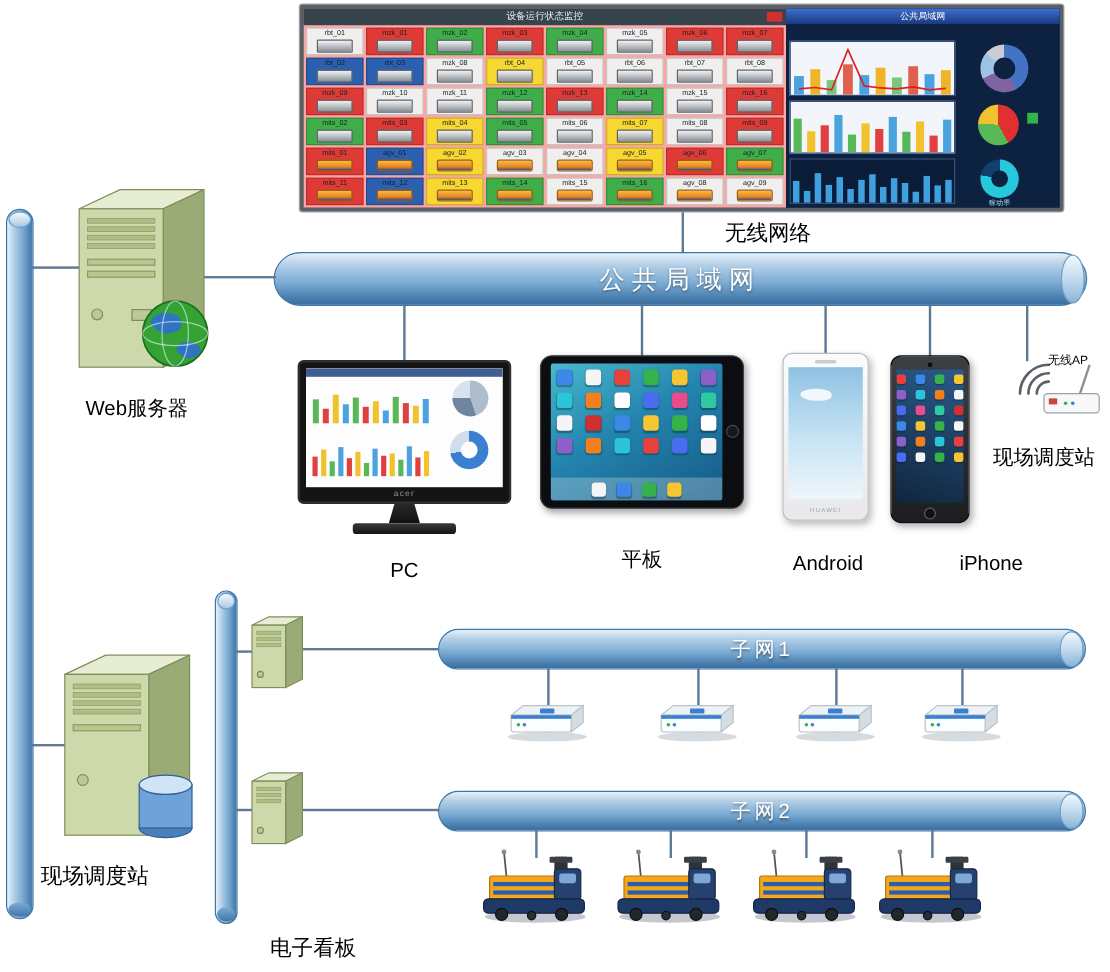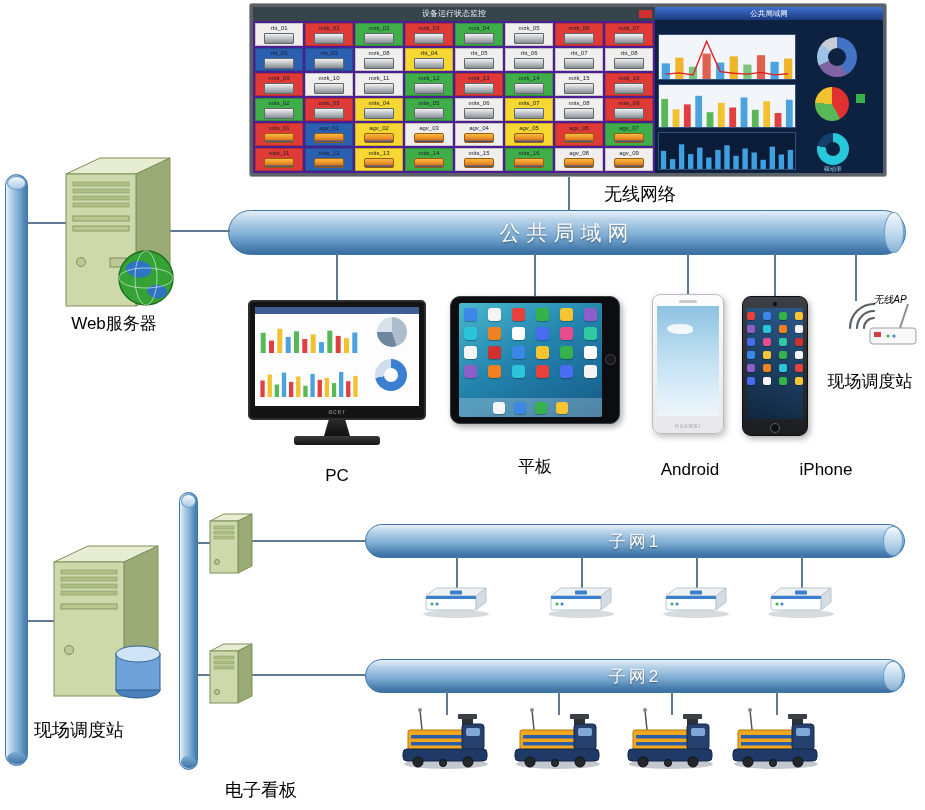--- a/index.html
+++ b/index.html
@@ -27,21 +27,21 @@
   .vpipe::before{content:"";position:absolute;left:1px;right:1px;top:1px;height:12px;border-radius:50%;
          background:linear-gradient(180deg,#f4f9fd,#a9c9e4);border:1px solid #6f9fc8;}
   .vpipe::after{content:"";position:absolute;left:1px;right:1px;bottom:1px;height:12px;border-radius:50%;
          background:linear-gradient(180deg,#7babd3,#3f76a8);}
   #vpipe-left{left:5px;top:174px;width:23px;height:592px;border-radius:12px;}
   #vpipe-disp{left:179px;top:492px;width:19px;height:278px;border-radius:10px;}
 
   
   #kanban{position:absolute;left:250px;top:4px;width:636px;height:172px;background:#23272b;
           border:3px solid #5a6065;box-shadow:0 0 0 1px #9aa0a5;border-radius:2px;display:flex;}
-  #kanban-left{width:402px;background:#4c1d95;display:flex;flex-direction:column;}
+  #kanban-left{width:402px;background:#fca5a5;display:flex;flex-direction:column;}
   .kb-lheader{flex:0 0 14px;height:14px;background:#36444c;color:#e8eef2;font-size:8px;line-height:14px;
           text-align:center;position:relative;}
   .kb-lheader::after{content:"";position:absolute;right:3px;top:3px;width:13px;height:8px;background:#d03030;}
   #tile-grid{flex:1;display:grid;grid-template-columns:repeat(8,1fr);grid-auto-rows:1fr;gap:2px;padding:2px;}
   .tile{position:relative;border:1px solid rgba(0,0,0,.18);display:flex;flex-direction:column;align-items:center;overflow:hidden;}
   .tile .tl{font-size:6px;line-height:8px;color:#16202a;white-space:nowrap;}
   .glyph-m{width:30px;height:11px;margin-top:1px;border:1px solid #5f666c;border-radius:1px;
           background:linear-gradient(180deg,#f2f2f2 0%,#c2c6ca 45%,#878d93 100%);}
   .glyph-a{width:30px;height:10px;margin-top:1px;border:1px solid #9a5c10;border-radius:2px;
           background:linear-gradient(180deg,#f8bc42 0%,#e8821e 65%,#2a4a8a 100%);}
@@ -108,21 +108,21 @@
   #iphone-cam{position:absolute;left:50%;top:5px;margin-left:-2px;width:4px;height:4px;border-radius:50%;background:#0a0c10;}
   #iphone-screen{position:relative;width:100%;height:100%;overflow:hidden;
           background:linear-gradient(200deg,#2a5a8c,#10263e);}
   #iphone-icons{position:absolute;inset:4px;display:grid;grid-template-columns:repeat(4,8px);gap:5px 8px;
           justify-content:center;align-content:start;}
   #iphone-home{position:absolute;left:50%;bottom:2px;margin-left:-5px;width:10px;height:10px;border-radius:50%;
           border:1px solid #5a5e64;background:#101114;}
 
   
   #ap-svg{position:absolute;left:834px;top:292px;}
-  #ap-label{position:absolute;left:860px;top:293px;width:60px;font-size:10px;text-align:center;color:#000;font-style:italic;}
+  #ap-label{position:absolute;left:860px;top:293px;width:60px;font-size:10px;text-align:center;color:#000;}
 
   
   .abs{position:absolute;}
   .s1dev{position:absolute;width:72px;height:34px;}
   .agv{position:absolute;width:92px;height:64px;}
 </style>
 </head>
 <body>
 
 <div class="vpipe" id="vpipe-left"></div>
@@ -430,21 +430,21 @@
   <circle cx="29" cy="112" r="4.5" fill="#bcc996" stroke="#7d8f5a"></circle>
   <rect x="58" y="108" width="16" height="9" fill="#bcc996" stroke="#7d8f5a"></rect>
   <g>
     <circle cx="94" cy="128" r="27" fill="#35a235" stroke="#1d701d" stroke-width="1.5"></circle>
     <path d="M75 115 q10 -8 20 -2 q8 5 2 12 q-10 6 -18 0 q-8 -5 -4 -10 z" fill="#2f6fd0" opacity="0.9"></path>
     <path d="M96 138 q8 -6 16 -1 q6 4 1 9 q-8 5 -14 0 q-6 -4 -3 -8 z" fill="#2f6fd0" opacity="0.9"></path>
     <ellipse cx="94" cy="128" rx="27" ry="10" fill="none" stroke="rgba(255,255,255,.55)"></ellipse>
     <ellipse cx="94" cy="128" rx="11" ry="27" fill="none" stroke="rgba(255,255,255,.55)"></ellipse>
   </g>
 </svg>
-<div class="lbl" style="left:52px;top:312px;width:124px;">Web服务器</div>
+<div class="lbl" style="left:52px;top:329px;width:124px;">Web服务器</div>
 
 <svg class="abs" style="left:40px;top:538px;" width="124" height="168" viewBox="0 0 124 168">
   <polygon points="14,24 48,8 118,8 84,24" fill="#e7edd2" stroke="#7d8f5a"></polygon>
   <polygon points="84,24 118,8 118,142 84,158" fill="#9aab76" stroke="#7d8f5a"></polygon>
   <rect x="14" y="24" width="70" height="134" fill="#cdd8ab" stroke="#7d8f5a"></rect>
   <g fill="#aebe85" stroke="#8a9a63" stroke-width="0.6">
     <rect x="21" y="32" width="56" height="4"></rect>
       <rect x="21" y="39" width="56" height="4"></rect>
     <rect x="21" y="46" width="56" height="4"></rect>
       <rect x="21" y="53" width="56" height="4"></rect>

